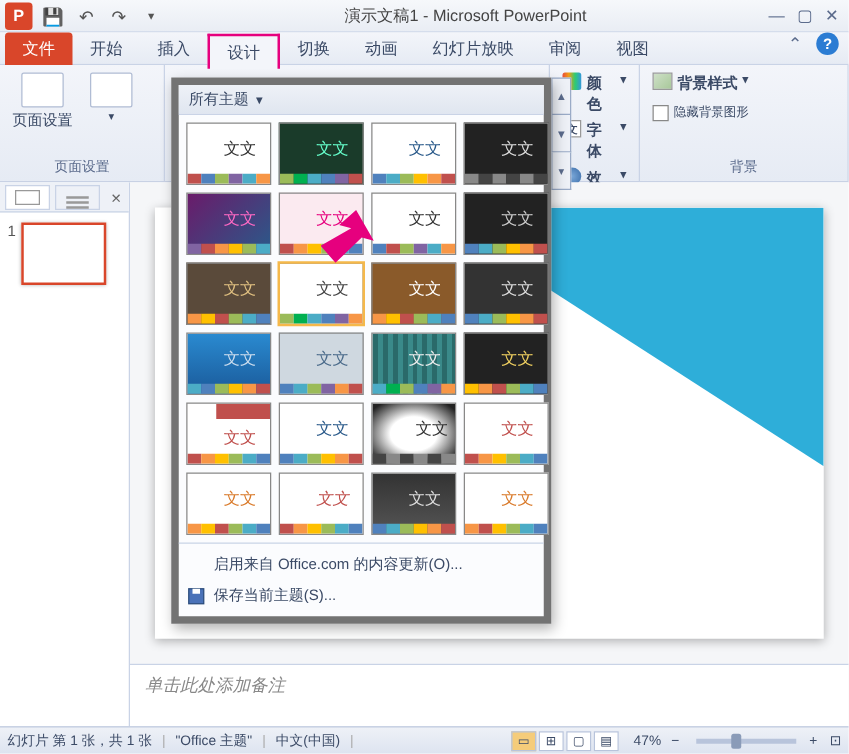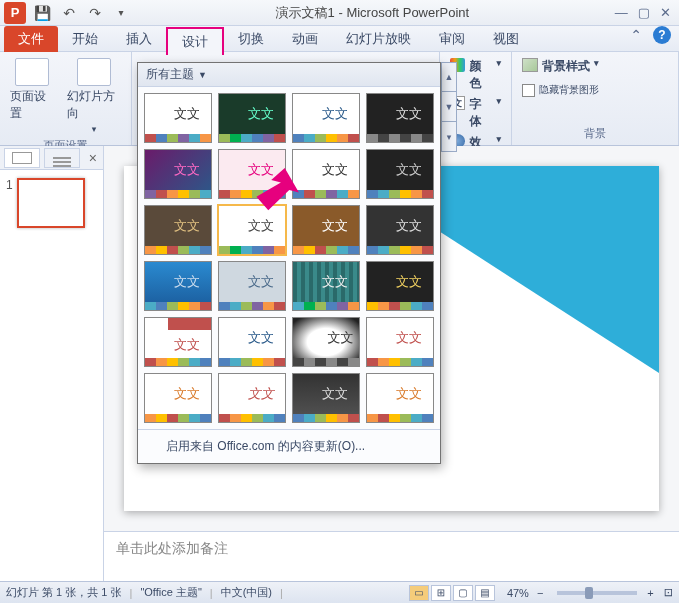--- a/index.html
+++ b/index.html
@@ -48,24 +48,24 @@
 .thumb-list { padding: 8px 6px; }
 .thumb { display: flex; gap: 4px; }
 .thumb-num { font-size: 12px; color: #555; }
 .thumb-img { width: 68px; height: 50px; border: 2px solid #d9462a; background: #fff; box-shadow: 0 0 3px rgba(0,0,0,0.3); }
 
 .slide-area { flex: 1; display: flex; flex-direction: column; background: #f5f6f8; }
 .slide-canvas { flex: 1; position: relative; overflow: hidden; }
 .slide { position: absolute; left: 20px; top: 20px; right: 20px; bottom: 20px; background: #fff; box-shadow: 0 2px 8px rgba(0,0,0,0.3); }
 .slide-triangle { position: absolute; top: 0; right: 0; width: 60%; height: 60%; background: #2eaed9; clip-path: polygon(100% 0, 100% 100%, 0 0); }
 .slide-placeholder { position: absolute; top: 15px; left: 60px; width: 120px; height: 50px; border: 1px dashed #aaa; }
-.notes-pane { height: 50px; border-top: 1px solid #c9d3e6; background: #fff; padding: 8px 12px; font-size: 14px; color: #888; }
-
-
-.theme-gallery { position: absolute; top: 62px; left: 137px; width: 304px; background: #fbfcfe; border: 1px solid #737373; box-shadow: 2px 4px 10px rgba(0,0,0,0.3); z-index: 100; }
+.notes-pane { height: 50px; border-top: 1px solid #c9d3e6; background: #fff; padding: 8px 12px; font-size: 14px; color: #888; font-style: italic; }
+
+
+.theme-gallery { position: absolute; top: 62px; left: 137px; width: 304px; background: #fbfcfe; border: 6px solid #737373; box-shadow: 2px 4px 10px rgba(0,0,0,0.3); z-index: 100; }
 .gallery-header { background: linear-gradient(#eef1f7,#e0e6f0); padding: 3px 8px; font-size: 12px; color: #3b4a66; display: flex; align-items: center; border-bottom: 1px solid #c9d3e6; }
 .gallery-header .dd { margin-left: 4px; font-size: 9px; }
 .gallery-grid { padding: 6px; display: grid; grid-template-columns: repeat(4, 68px); gap: 6px 6px; }
 .theme-thumb { width: 68px; height: 50px; border: 1px solid #888; position: relative; overflow: hidden; display: flex; flex-direction: column; cursor: pointer; }
 .theme-thumb .tt-body { flex: 1; display: flex; align-items: center; justify-content: flex-start; padding-left: 6px; font-size: 13px; margin-left: 23px; }
 .theme-thumb .tt-strip { height: 8px; display: flex; }
 .theme-thumb .tt-strip span { flex: 1; }
 .theme-thumb.hover { outline: 2px solid #f5b84a; outline-offset: -1px; }
 .pink-arrow { position: absolute; top: 162px; left: 252px; z-index: 101; color: #e6007e; font-size: 44px; pointer-events: none; transform: rotate(15deg); }
 .gallery-footer { border-top: 1px solid #c9d3e6; padding: 4px 0; }
@@ -123,21 +123,20 @@
 
 <div class="ribbon">
   <div class="group" style="width:132px;">
     <div class="group-body">
       <div class="big-btn">
         <div class="bicon"></div>
         <span>页面设置</span>
       </div>
       <div class="big-btn">
         <div class="bicon"></div>
-        <span>幻灯片方向</span>
         <span style="font-size:9px;">▾</span>
       </div>
     </div>
     <div class="group-label">页面设置</div>
   </div>
 
   <div class="group themes-group">
     
   </div>
 
@@ -481,20 +480,27 @@
           <span class="c7"></span>
           <span class="c3"></span>
           <span class="c5"></span>
           <span class="c2"></span>
         </div>
       </div>
   </div>
   <div class="gallery-footer">
     <div class="gf-item">
       <span>启用来自 Office.com 的内容更新(O)...</span>
+    </div>
+    <div class="gf-item">
+      <svg class="gf-icon" viewBox="0 0 16 16">
+          <rect x="2" y="2" width="12" height="12" fill="#4a72b8" stroke="#2a4a7a"></rect>
+          <rect x="5" y="2" width="6" height="4" fill="#fff"></rect>
+        </svg>
+      <span>保存当前主题(S)...</span>
     </div>
   </div>
 </div>
 
 <div class="pink-arrow">
   <svg width="50" height="60" viewBox="0 0 50 60">
       <path d="M10 5 L40 35 L30 35 L30 55 L10 35 L20 35 Z" fill="none"></path>
       <path d="M25 5 L45 25 L35 25 L20 50 L5 40 L25 20 L15 20 Z" fill="#e6007e"></path>
     </svg>
 </div>

